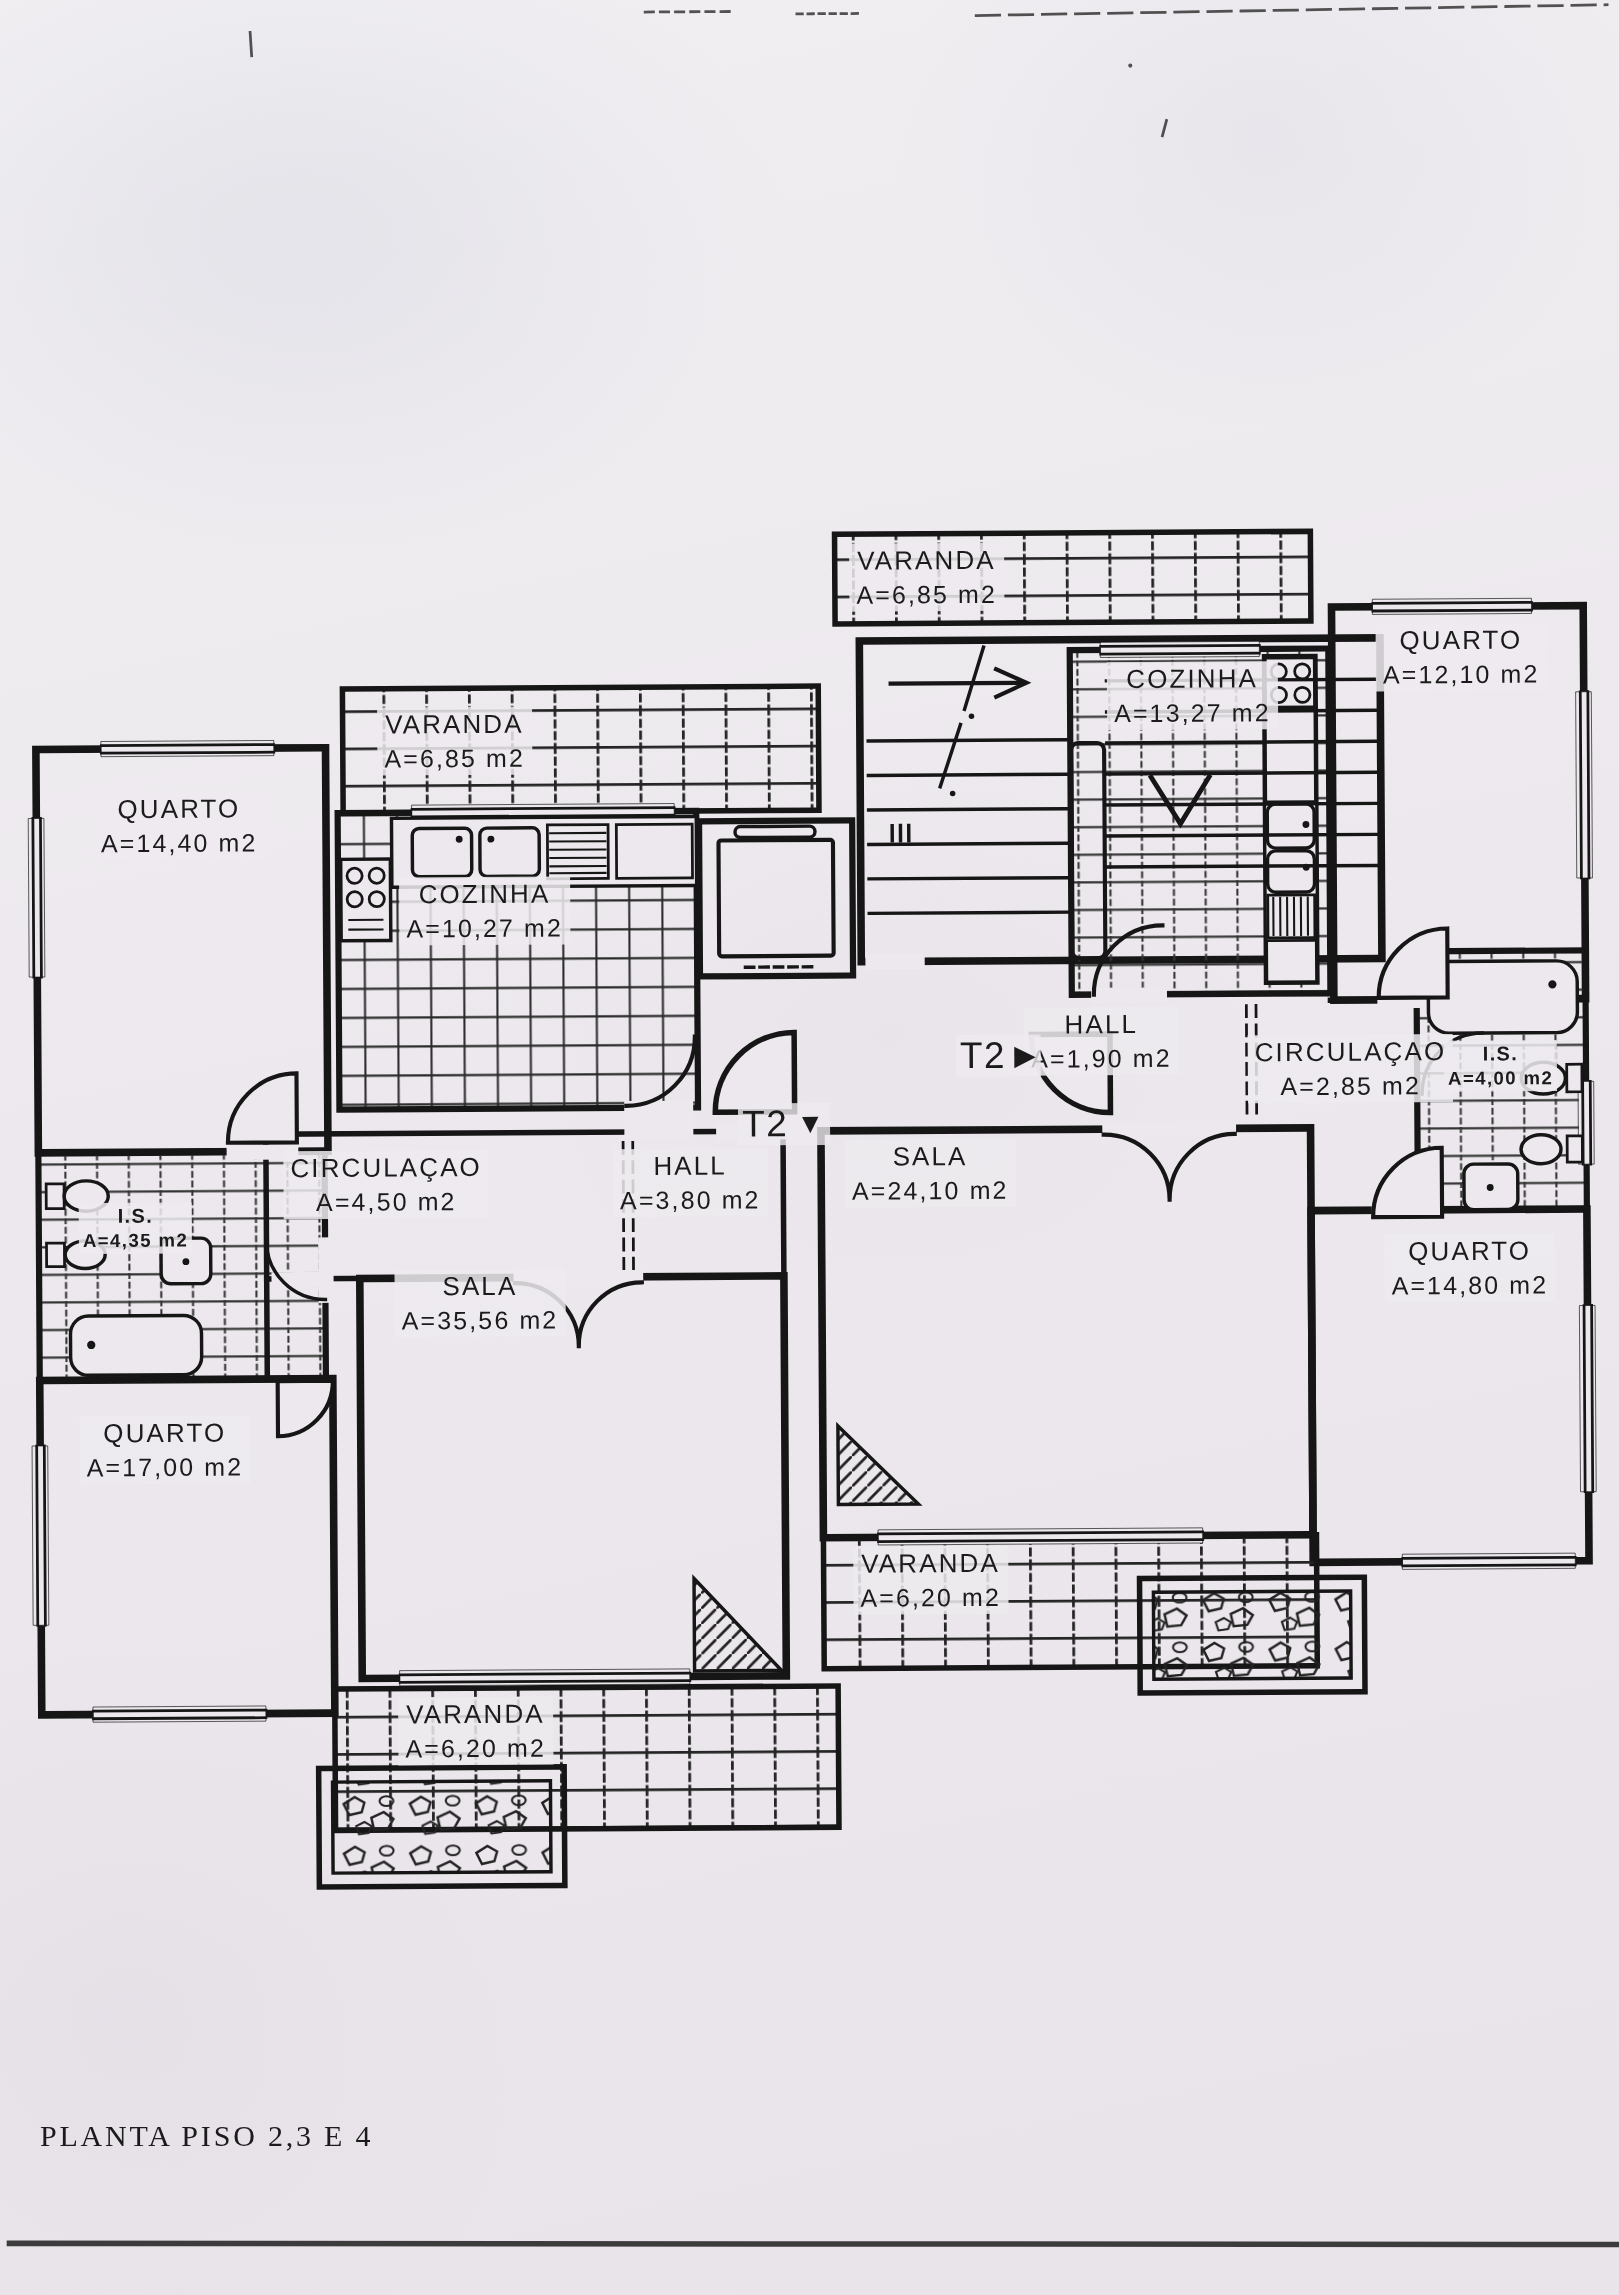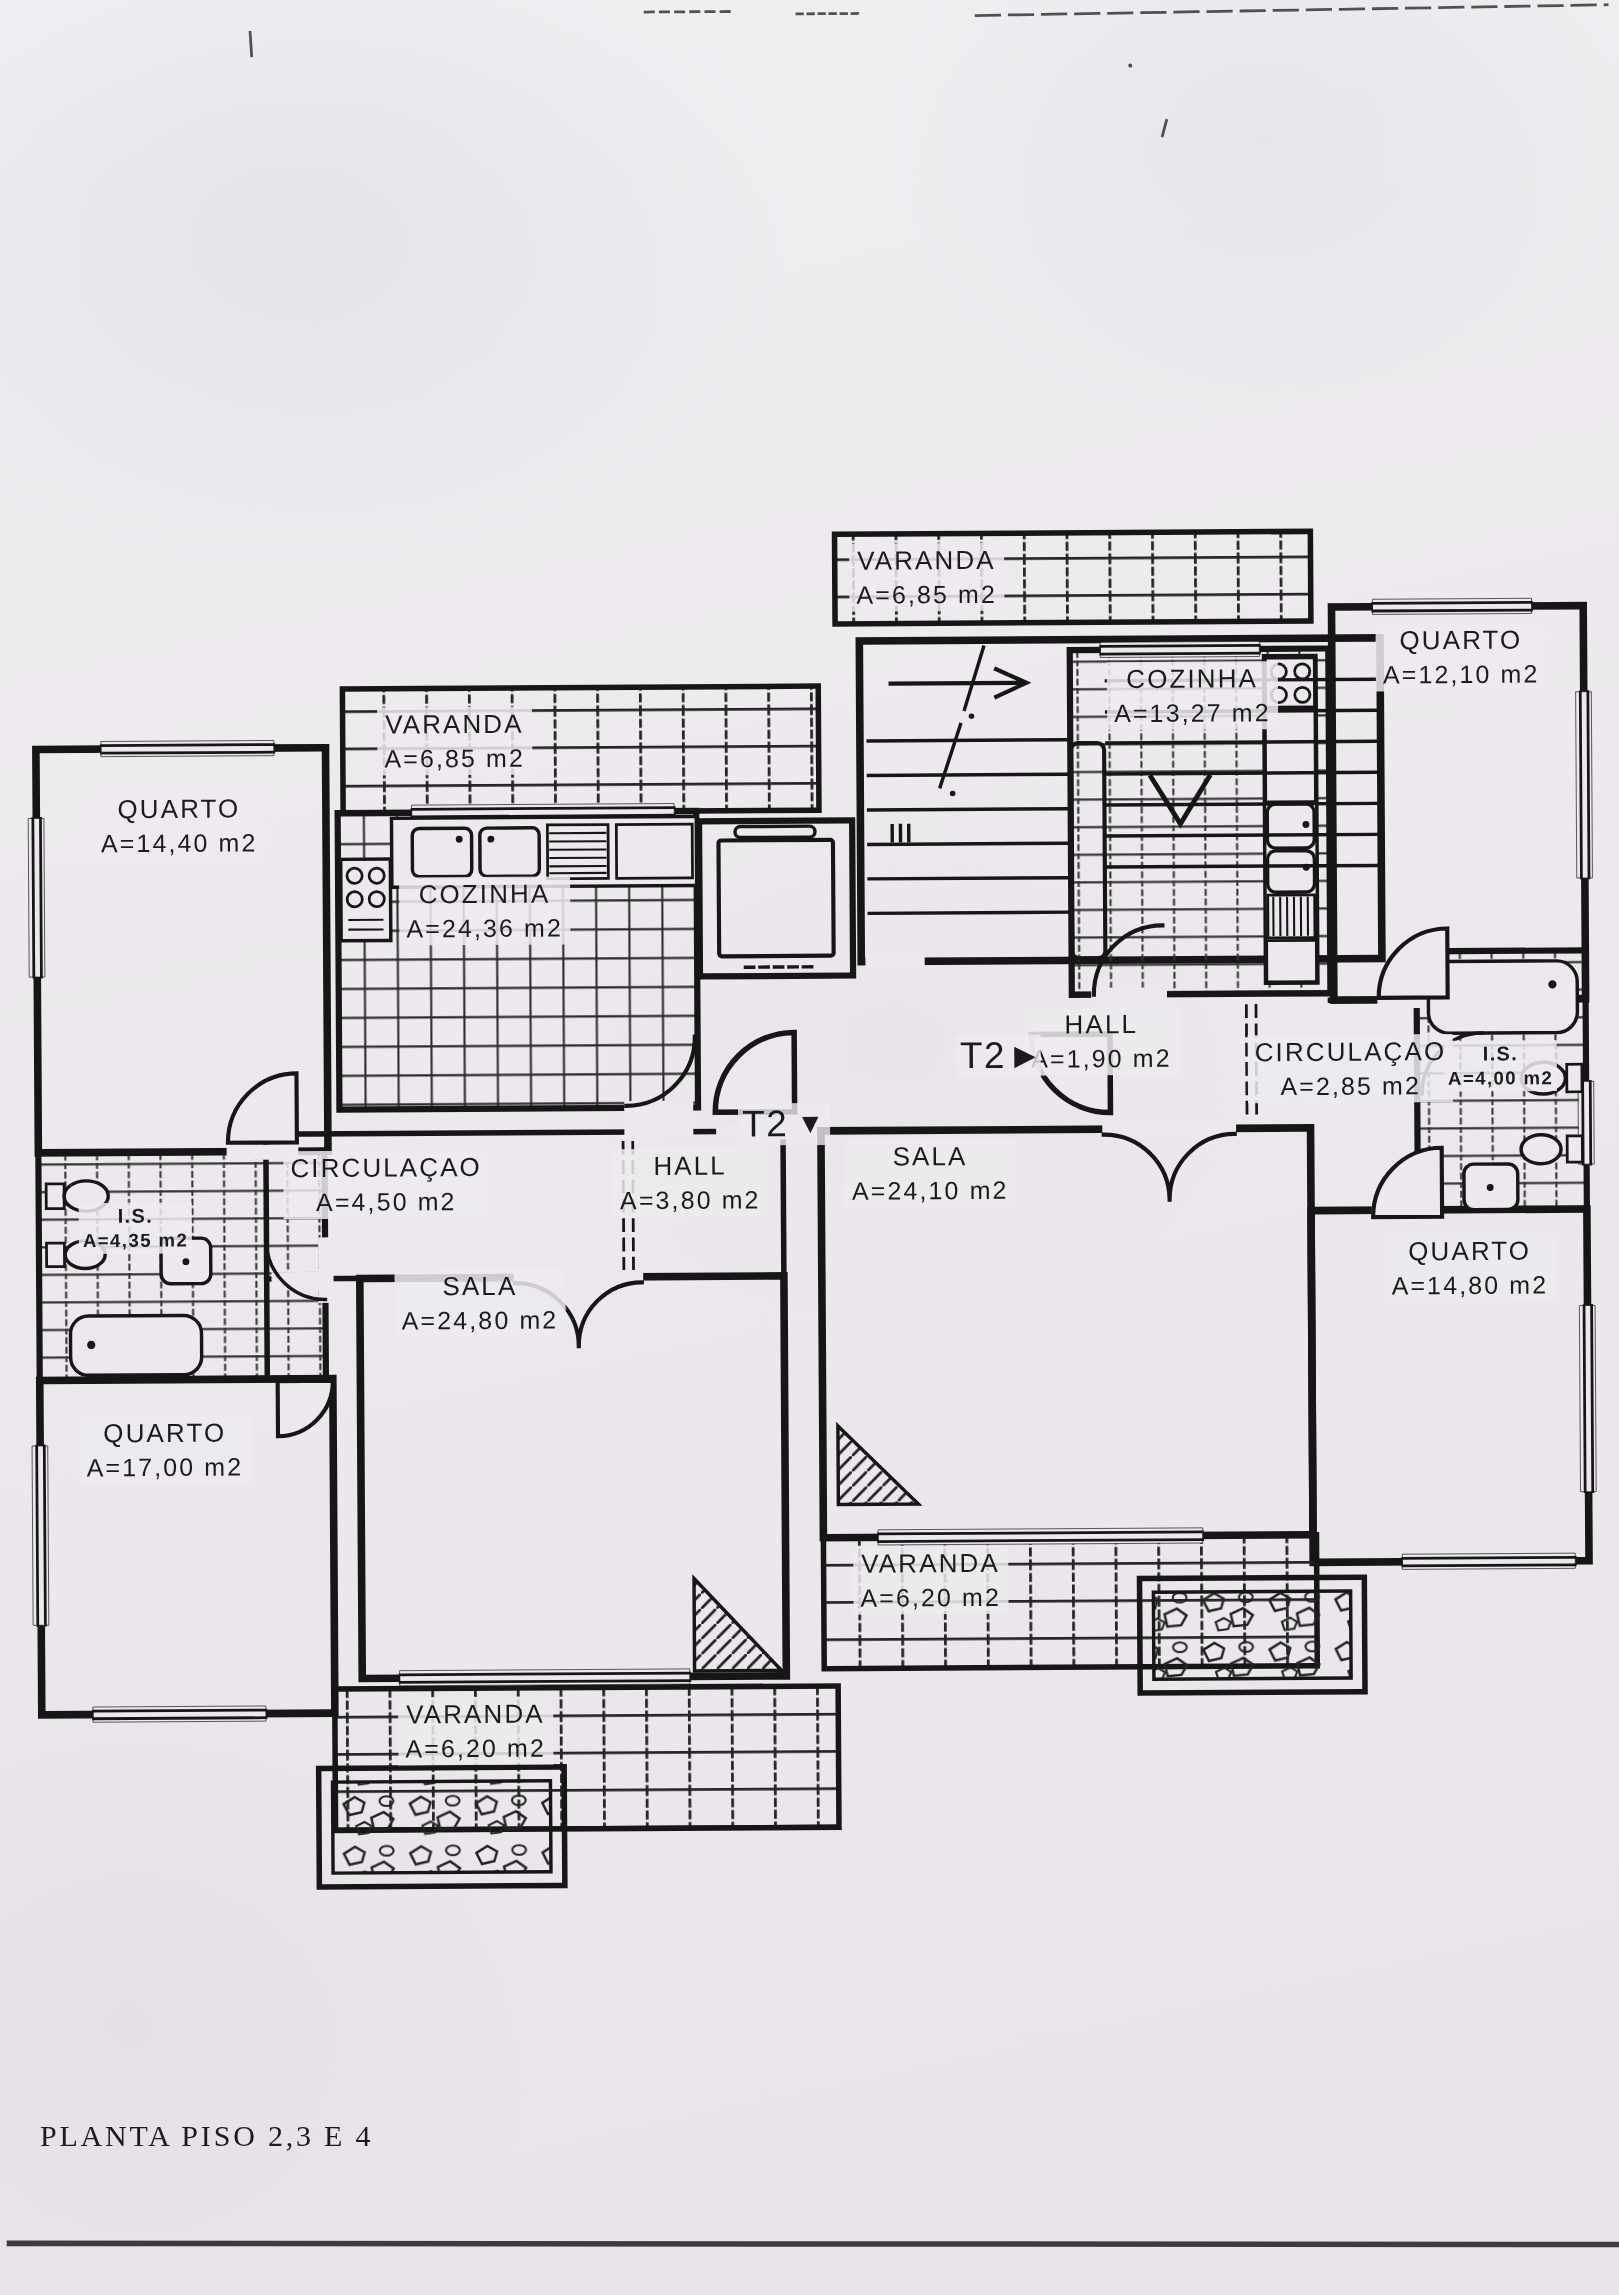--- a/index.html
+++ b/index.html
@@ -340,21 +340,21 @@
     <div class="rlabel" style="left:457px;top:739px">
       <div class="rname">VARANDA</div>
         <div class="rarea">A=6,85 m2</div>
     </div>
     <div class="rlabel" style="left:181px;top:822px">
       <div class="rname">QUARTO</div>
         <div class="rarea">A=14,40 m2</div>
     </div>
     <div class="rlabel" style="left:486px;top:909px">
       <div class="rname">COZINHA</div>
-        <div class="rarea">A=24,36 m2</div>
+        <div class="rarea">A=10,27 m2</div>
     </div>
     <div class="rlabel" style="left:930px;top:578px">
       <div class="rname">VARANDA</div>
         <div class="rarea">A=6,85 m2</div>
     </div>
     <div class="rlabel" style="left:1195px;top:698px">
       <div class="rname">COZINHA</div>
         <div class="rarea">A=13,27 m2</div>
     </div>
     <div class="rlabel" style="left:1464px;top:661px">
@@ -388,21 +388,21 @@
     <div class="rlabel" style="left:690px;top:1182px">
       <div class="rname">HALL</div>
         <div class="rarea">A=3,80 m2</div>
     </div>
     <div class="rlabel small" style="left:135px;top:1224px">
       <div class="rname">I.S.</div>
         <div class="rarea">A=4,35 m2</div>
     </div>
     <div class="rlabel" style="left:479px;top:1301px">
       <div class="rname">SALA</div>
-        <div class="rarea">A=24,80 m2</div>
+        <div class="rarea">A=35,56 m2</div>
     </div>
     <div class="rlabel" style="left:163px;top:1446px">
       <div class="rname">QUARTO</div>
         <div class="rarea">A=17,00 m2</div>
     </div>
     <div class="rlabel" style="left:928px;top:1581px">
       <div class="rname">VARANDA</div>
         <div class="rarea">A=6,20 m2</div>
     </div>
     <div class="rlabel" style="left:472px;top:1729px">

